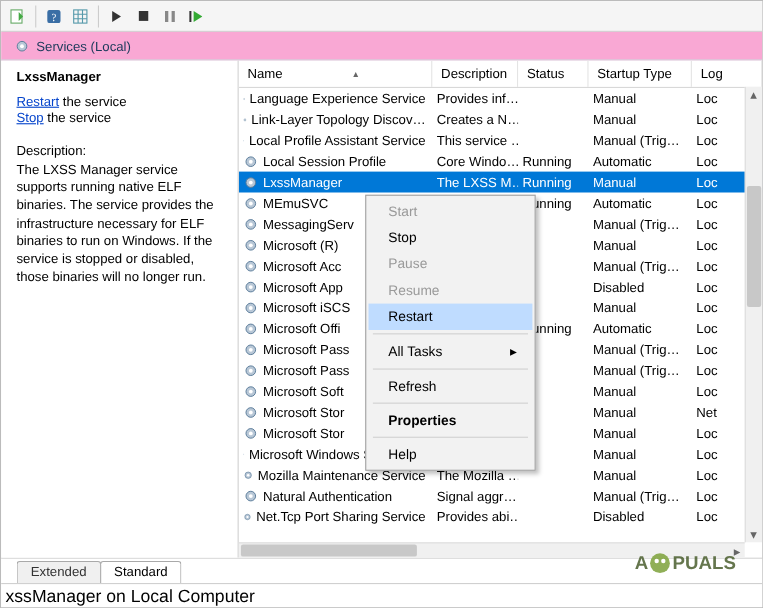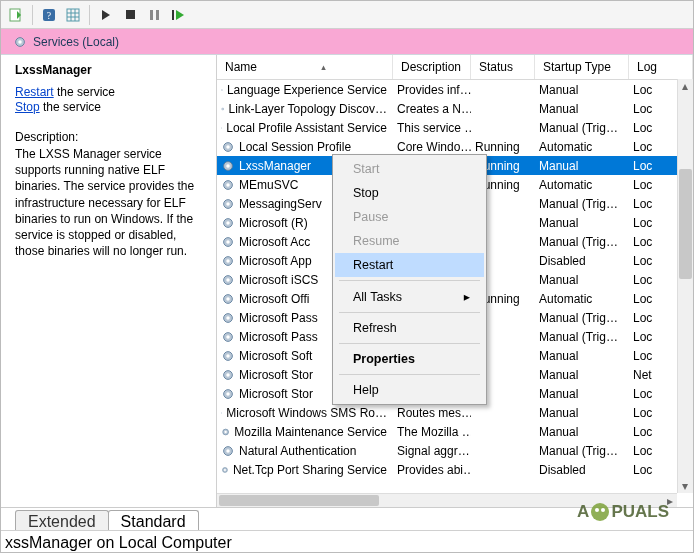--- a/index.html
+++ b/index.html
@@ -33,25 +33,25 @@
   .dc { width:78px; }
   .sc { width:64px; }
   .tc { width:94px; }
   .lc { flex:1; }
   .scrollbar-v { position:absolute; right:0; top:24px; bottom:14px; width:16px; background:#f0f0f0; border-left:1px solid #ddd;}
   .scroll-thumb-v{ position:absolute; left:1px; right:1px; top:90px; height:110px; background:#c8c8c8; border-radius:2px;}
   .scrollbar-h { position:absolute; bottom:0; left:0; right:16px; height:14px; background:#f0f0f0; border-top:1px solid #ddd;}
   .scroll-thumb-h { position:absolute; top:1px; bottom:1px; left:2px; width:160px; background:#c8c8c8; border-radius:2px;}
   .scroll-btn { position:absolute; width:14px; height:14px; display:flex; align-items:center; justify-content:center; color:#666;}
   .tabs { height:22px; display:flex; align-items:flex-end; padding-left:14px; background:#fff; border-top:0; gap:0;}
-  .tab { position:relative; height:20px; padding:2px 12px 0; border:1px solid #a9a9a9; border-bottom:none; margin-right:-1px; border-radius:3px 3px 0 0; background:#fff; font-size:16px; cursor:default;}
+  .tab { position:relative; height:20px; padding:2px 12px 0; border:1px solid #a9a9a9; border-bottom:none; margin-right:-1px; border-radius:3px 3px 0 0; background:#fff; font-size:12px; cursor:default;}
   .tab.inactive { background:#f0f0f0; color:#333;}
   .status { height:22px; border-top:1px solid #d0d0d0; padding:3px 6px 0 4px; font-size:16px; background:#fff;}
   
-  .ctx { position:absolute; left:331px; top:153px; width:155px; background:#f2f2f2; border:1px solid #a0a0a0; box-shadow:3px 3px 4px rgba(0,0,0,.25); z-index:50; padding:2px;}
+  .ctx { position:absolute; left:331px; top:176px; width:155px; background:#f2f2f2; border:1px solid #a0a0a0; box-shadow:3px 3px 4px rgba(0,0,0,.25); z-index:50; padding:2px;}
   .ctx-item { padding:5px 14px 5px 18px; font-size:12.5px; white-space:nowrap; display:flex; justify-content:space-between; align-items:center;}
   .ctx-item.disabled { color:#9a9a9a; }
   .ctx-item.highlight { background:#bfdcff; }
   .ctx-item.bold { font-weight:bold; }
   .ctx-sep { height:1px; background:#d0d0d0; margin:3px 4px;}
   svg.gearico { width:14px; height:14px; }
   .sort-arrow { font-size:9px; color:#666; margin:0 auto;}
   .watermark { position:absolute; right:24px; bottom:30px; opacity:.85; font-weight:700; color:#4b5f2f; font-size:17px; z-index:5; pointer-events:none; display:flex; align-items:center; gap:2px;}
   .watermark .dot { width:18px; height:18px; border-radius:50%; background:#7da23a; display:inline-block; position:relative;}
   .watermark .dot::before, .watermark .dot::after{content:"";position:absolute;background:#fff;border-radius:50%;width:4px;height:4px;top:5px;}

